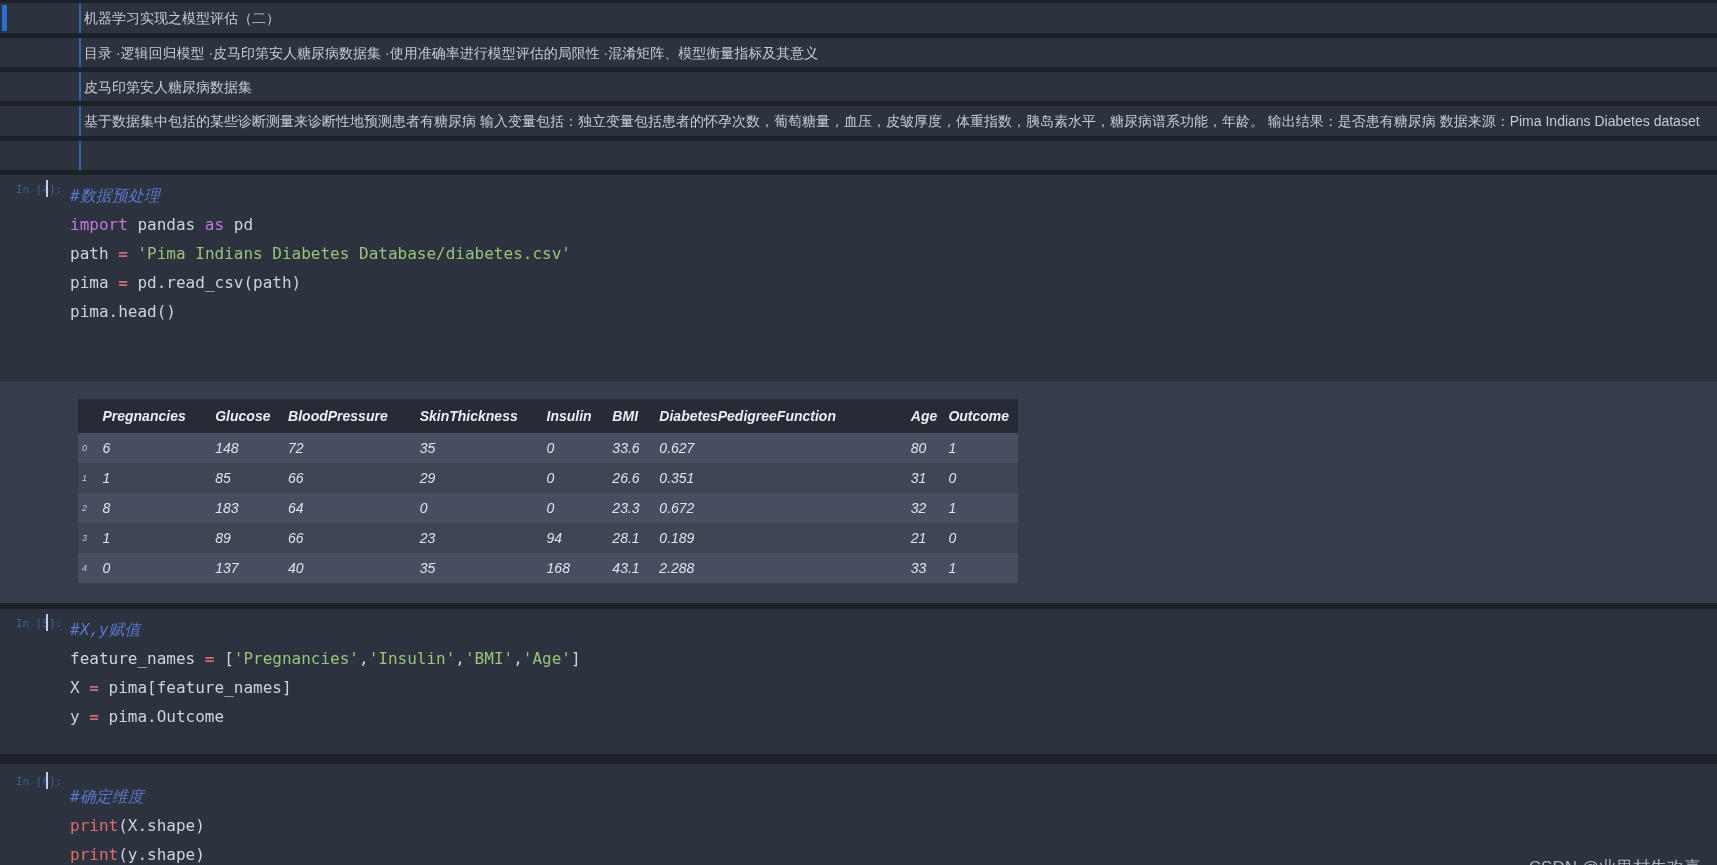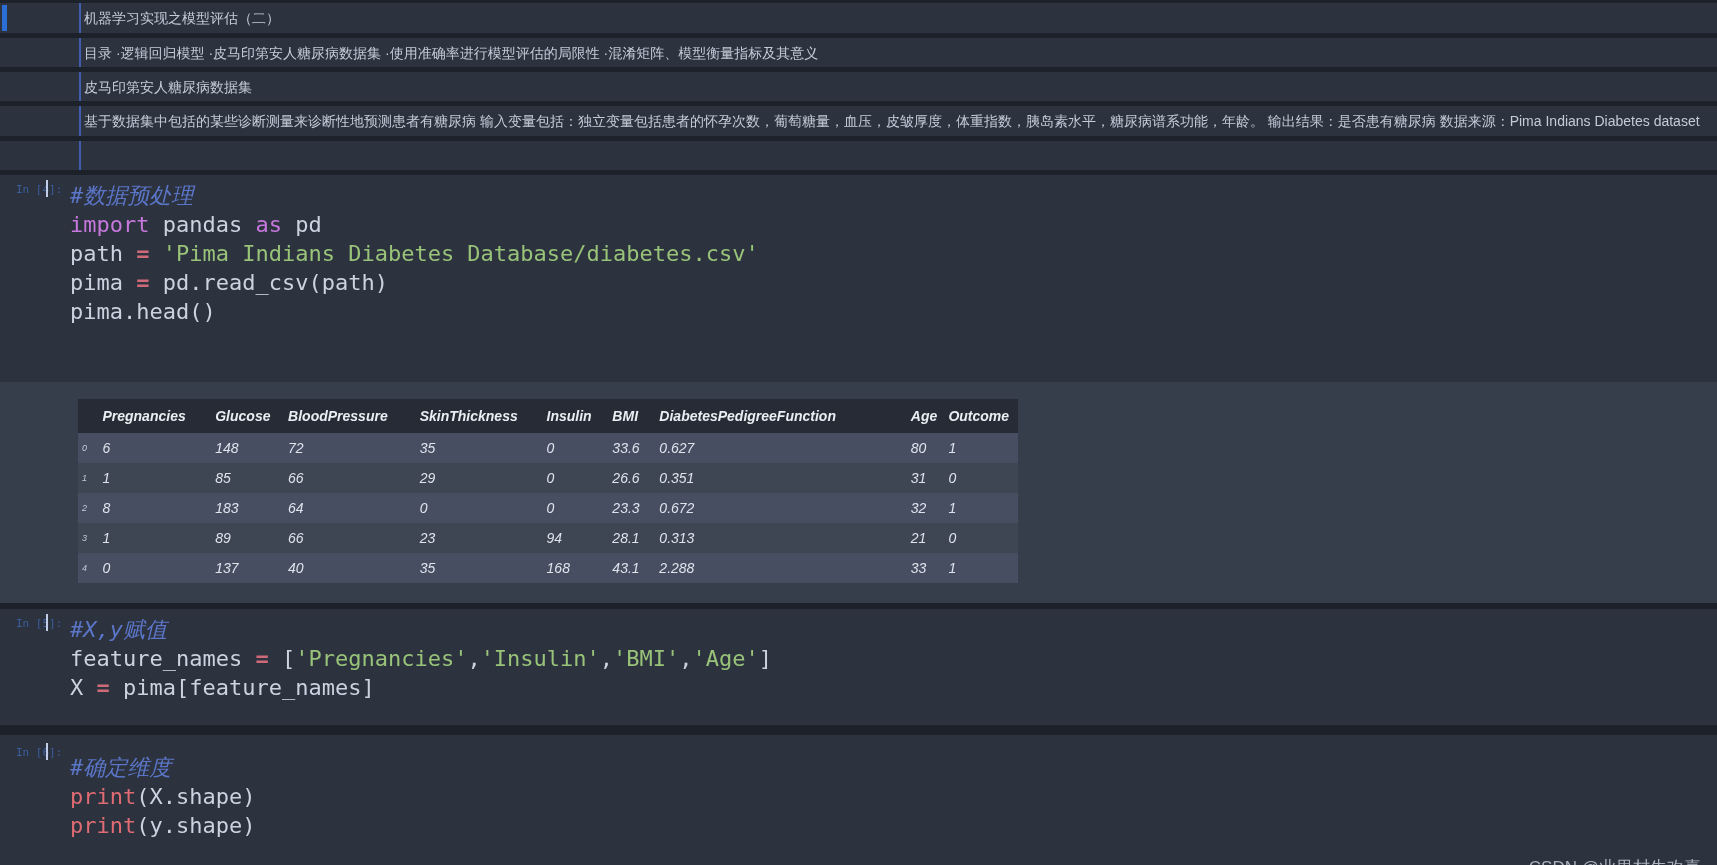--- a/index.html
+++ b/index.html
@@ -47,21 +47,21 @@
   }
   .code-cell.pb-c .prompt { top:11px; }
   .caret {
     position:absolute; left:46px; top:5px; width:2px; height:17px;
     background:#c2cde8;
   }
   .code-cell.pb-c .caret { top:8px; }
   .code-area { margin-left:70px; }
   .code-line {
     font-family:"DejaVu Sans Mono","Liberation Mono",monospace;
-    font-size:22px; line-height:29px; white-space:pre;
+    font-size:16px; line-height:29px; white-space:pre;
     color:#ccd3e0;
   }
   .tok-tx { color:#ccd3e0; }
   .tok-kw { color:#c678dd; }
   .tok-st { color:#98c379; }
   .tok-op { color:#cf6b78; font-weight:bold; }
   .tok-fn { color:#df6b73; }
   .tok-cm { color:#5b76c8; font-style:italic; }
   
   .output-area {
@@ -196,21 +196,21 @@
           <td>1</td>
         </tr>
         <tr class="r-odd">
           <td class="idx">3</td>
           <td>1</td>
           <td>89</td>
           <td>66</td>
           <td>23</td>
           <td>94</td>
           <td>28.1</td>
-          <td>0.313</td>
+          <td>0.189</td>
           <td>21</td>
           <td>0</td>
         </tr>
         <tr class="r-even">
           <td class="idx">4</td>
           <td>0</td>
           <td>137</td>
           <td>40</td>
           <td>35</td>
           <td>168</td>
@@ -223,20 +223,21 @@
   </table>
 </div>
 
 <div class="code-cell pb-b">
   <span class="prompt">In [5]:</span>
   <span class="caret"></span>
   <div class="code-area">
       <div class="code-line"><span class="tok-cm">#X,y赋值</span></div>
       <div class="code-line"><span class="tok-tx">feature_names </span><span class="tok-op">=</span><span class="tok-tx"> [</span><span class="tok-st">'Pregnancies'</span><span class="tok-tx">,</span><span class="tok-st">'Insulin'</span><span class="tok-tx">,</span><span class="tok-st">'BMI'</span><span class="tok-tx">,</span><span class="tok-st">'Age'</span><span class="tok-tx">]</span></div>
       <div class="code-line"><span class="tok-tx">X </span><span class="tok-op">=</span><span class="tok-tx"> pima[feature_names]</span></div>
+      <div class="code-line"><span class="tok-tx">y </span><span class="tok-op">=</span><span class="tok-tx"> pima.Outcome</span></div>
     </div>
 </div>
 
 <div class="code-cell pb-c">
   <span class="prompt">In [6]:</span>
   <span class="caret"></span>
   <div class="code-area">
       <div class="code-line"><span class="tok-cm">#确定维度</span></div>
       <div class="code-line"><span class="tok-fn">print</span><span class="tok-tx">(X.shape)</span></div>
       <div class="code-line"><span class="tok-fn">print</span><span class="tok-tx">(y.shape)</span></div>

